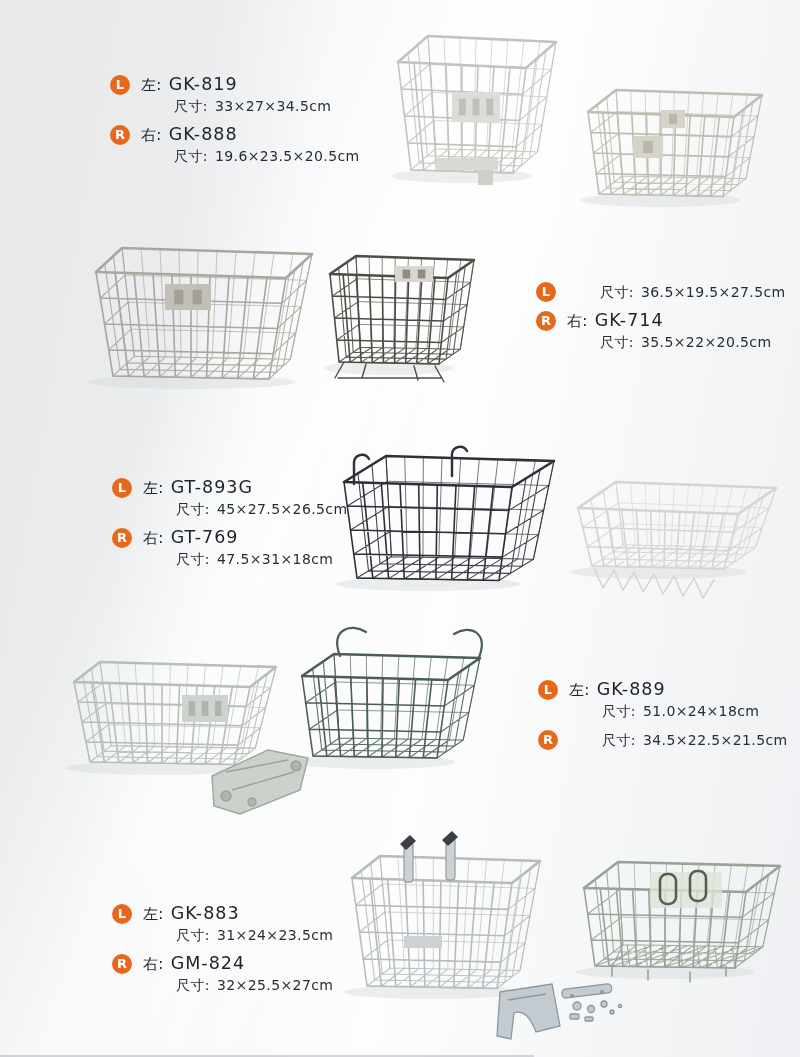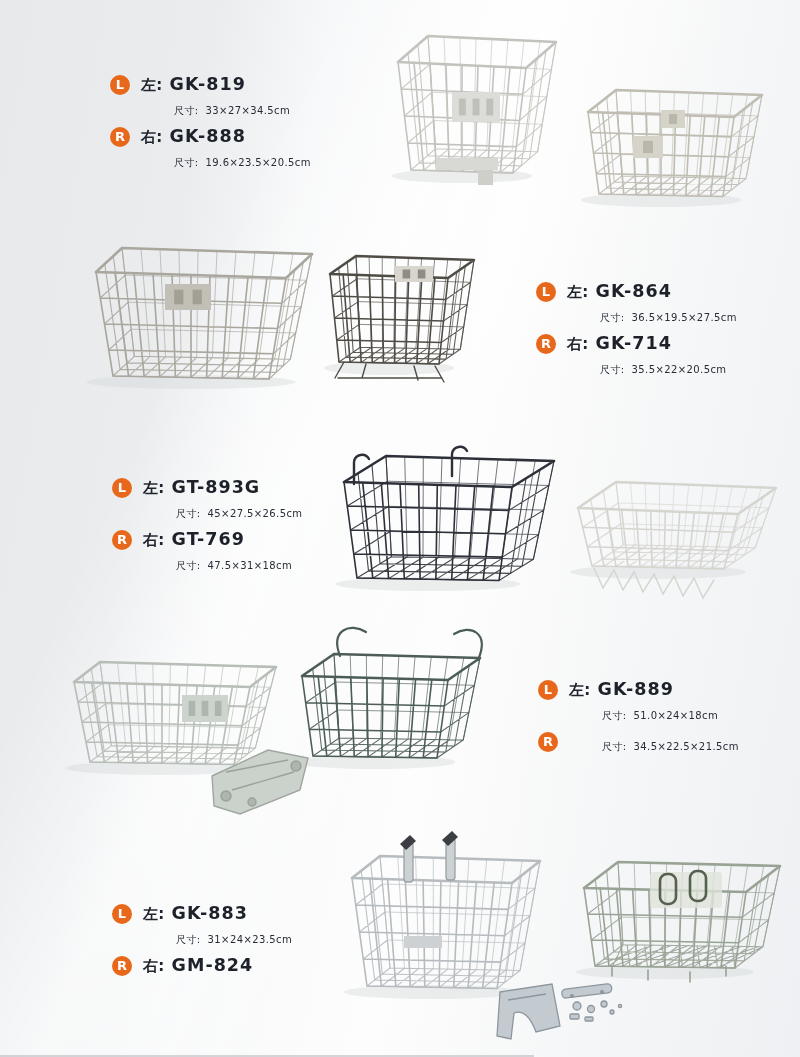--- a/index.html
+++ b/index.html
@@ -8,23 +8,23 @@
     background:linear-gradient(100deg,#e7e9eb 0%,#eaecee 22%,#f7f8f9 34%,#fdfdfd 56%,#f5f6f7 78%,#eef0f3 100%);}
   .streak{position:absolute;inset:0;pointer-events:none;
     background:linear-gradient(114deg,rgba(255,255,255,0) 26%,rgba(255,255,255,.65) 40%,rgba(255,255,255,0) 58%);}
   .bottom-line{position:absolute;left:0;bottom:0;width:534px;height:2px;background:#a9adb6;opacity:.5}
   #art{position:absolute;left:0;top:0}
   .label-block{position:absolute}
   .entry{display:flex;align-items:flex-start}
   .entry+.entry{margin-top:8px}
   .badge{flex:0 0 auto;width:20px;height:20px;border-radius:50%;background:#e8681b;color:#ffffff;
     font-weight:bold;font-size:13px;line-height:20px;text-align:center;margin-right:11px;margin-top:1px}
-  .l1{font-weight:bold;color:#1f242c;font-size:15px;letter-spacing:.3px;white-space:nowrap}
+  .l1{font-weight:normal;color:#1f242c;font-size:15px;letter-spacing:.3px;white-space:nowrap}
   .l1 .code{font-size:17.5px;margin-left:7px;letter-spacing:1px;color:#1d222a}
-  .l2{margin-top:9px;padding-left:33px;font-size:10px;color:#272c36;letter-spacing:.4px;white-space:nowrap}
+  .l2{margin-top:3px;padding-left:33px;font-size:14px;color:#272c36;letter-spacing:.4px;white-space:nowrap}
   .l2 .dims{margin-left:7px}
 </style>
 </head>
 <body>
 
 <div class="page">
   <div class="streak"></div>
 
   <svg id="art" width="800" height="1057">
       <g stroke="#c3c3bd" fill="none" stroke-linecap="round">
@@ -173,21 +173,20 @@
         <div class="l1"><span>右:</span><span class="code">GK-888</span></div>
         <div class="l2"><span>尺寸:</span><span class="dims">19.6×23.5×20.5cm</span></div>
       </div>
     </div>
   </div>
 
   <div class="label-block" style="left:536px;top:281px">
     <div class="entry">
       <span class="badge">L</span>
       <div>
-        <div class="l1"><span>左:</span><span class="code">GK-864</span></div>
         <div class="l2"><span>尺寸:</span><span class="dims">36.5×19.5×27.5cm</span></div>
       </div>
     </div>
     <div class="entry">
       <span class="badge">R</span>
       <div>
         <div class="l1"><span>右:</span><span class="code">GK-714</span></div>
         <div class="l2"><span>尺寸:</span><span class="dims">35.5×22×20.5cm</span></div>
       </div>
     </div>
@@ -231,18 +230,19 @@
       <span class="badge">L</span>
       <div>
         <div class="l1"><span>左:</span><span class="code">GK-883</span></div>
         <div class="l2"><span>尺寸:</span><span class="dims">31×24×23.5cm</span></div>
       </div>
     </div>
     <div class="entry">
       <span class="badge">R</span>
       <div>
         <div class="l1"><span>右:</span><span class="code">GM-824</span></div>
+        <div class="l2"><span>尺寸:</span><span class="dims">32×25.5×27cm</span></div>
       </div>
     </div>
   </div>
 
   <div class="bottom-line"></div>
 </div>
 
 </body></html>

